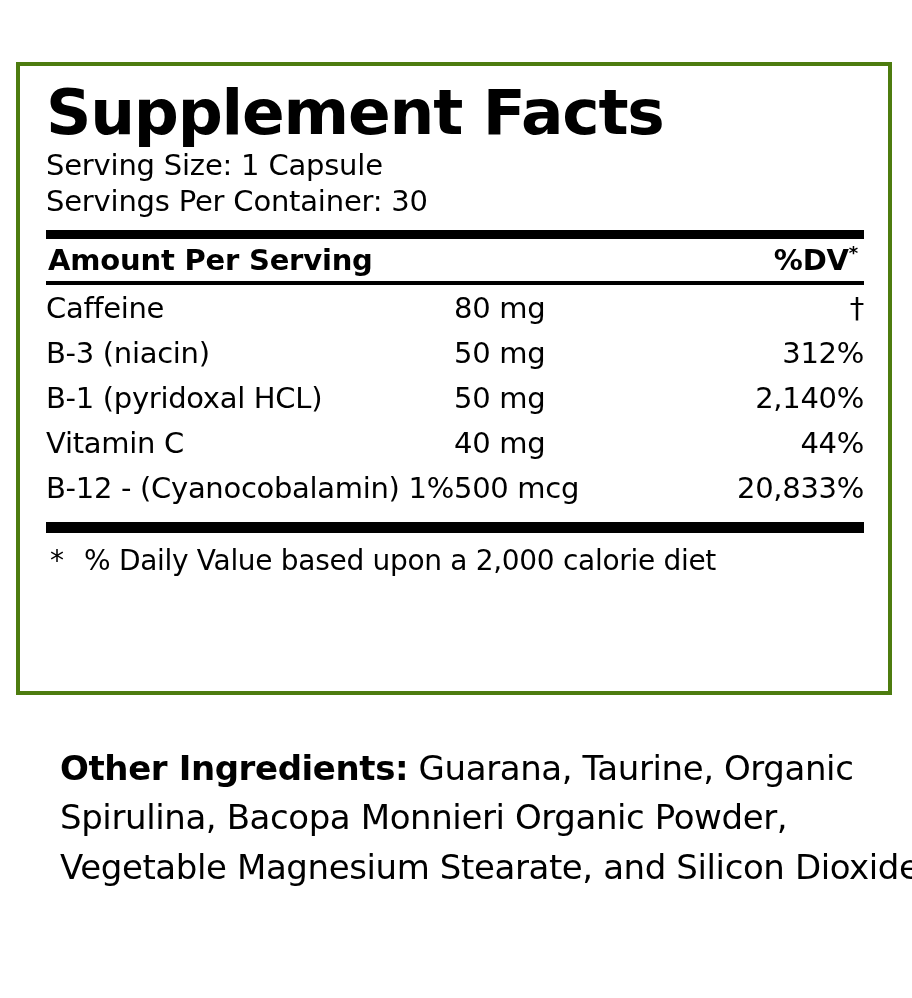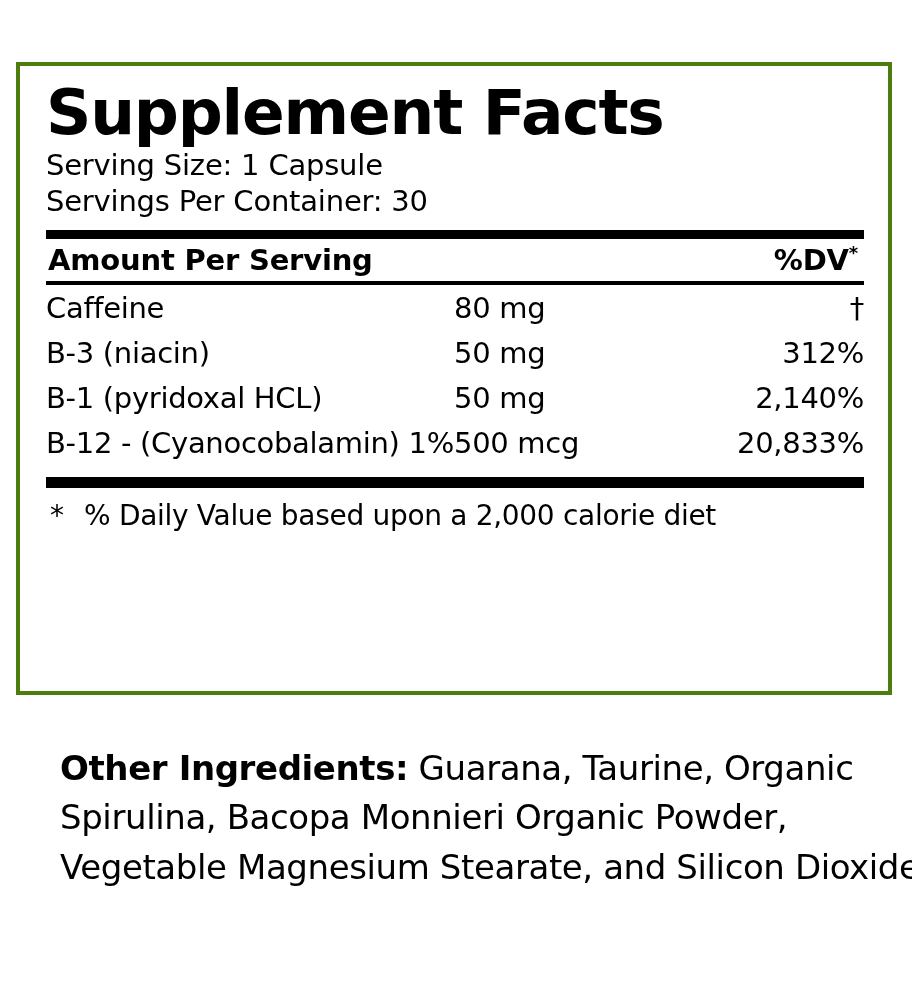--- a/index.html
+++ b/index.html
@@ -157,20 +157,25 @@
           <td class="c-name">B-3 (niacin)</td>
           <td class="c-amt">50 mg</td>
           <td class="c-dv">312%</td>
         </tr>
         <tr>
           <td class="c-name">B-1 (pyridoxal HCL)</td>
           <td class="c-amt">50 mg</td>
           <td class="c-dv">2,140%</td>
         </tr>
         <tr>
+          <td class="c-name">Vitamin C</td>
+          <td class="c-amt">40 mg</td>
+          <td class="c-dv">44%</td>
+        </tr>
+        <tr>
           <td class="c-name">B-12 - (Cyanocobalamin) 1%</td>
           <td class="c-amt">500 mcg</td>
           <td class="c-dv">20,833%</td>
         </tr>
       </tbody>
     </table>
 
     <div class="rule-bottom"></div>
 
     <div class="footnotes">

